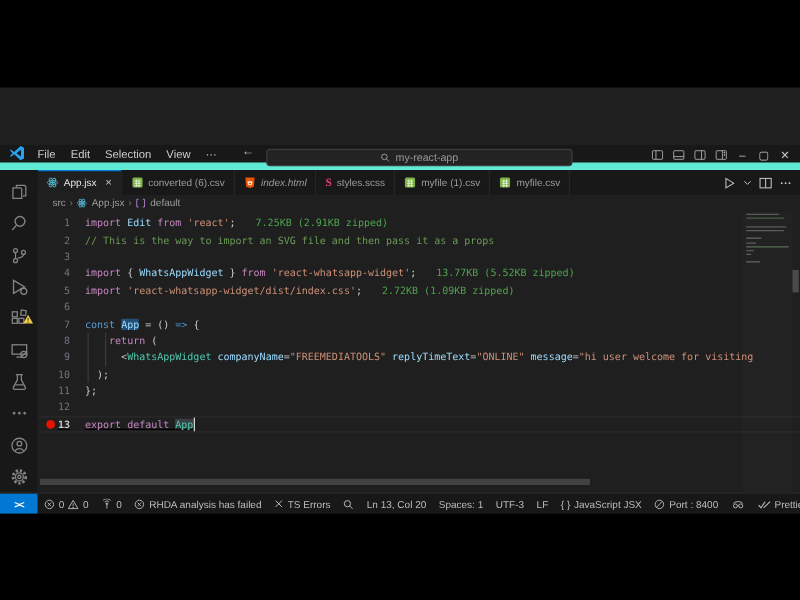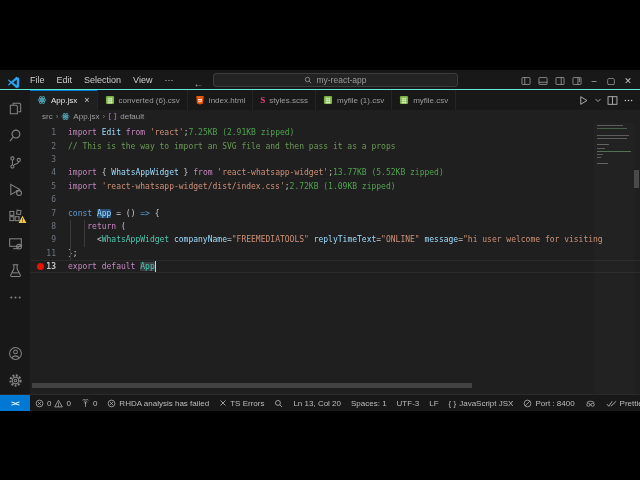--- a/index.html
+++ b/index.html
@@ -6,21 +6,21 @@
   html,body { width:640px; height:480px; background:#000; font-family:"Liberation Sans",sans-serif; overflow:hidden; }
   .screen { position:relative; width:640px; height:480px; background:#000; }
 
   .letterbox { position:absolute; left:0; width:640px; background:#000; }
   .letterbox.top { top:0; height:70px; }
   .letterbox.bottom { top:411px; height:69px; }
 
   .vscode { position:absolute; top:70px; left:0; width:640px; height:341px; background:#1f1f1f; display:flex; flex-direction:column; }
 
   
-  .titlebar { position:relative; height:20px; background:#181818; border-bottom:1px solid #5eead4; display:flex; align-items:flex-end; font-size:9px; color:#cccccc; flex:none; }
+  .titlebar { position:relative; height:20px; background:#181818; border-bottom:6px solid #5eead4; display:flex; align-items:flex-start; font-size:9px; color:#cccccc; flex:none;margin-top:46px; }
   .vs-logo { margin:0 4px 0 7px; display:flex; }
   .menu-item { padding:0 6px; height:100%; display:flex; align-items:center; cursor:default; }
   .nav-arrows { display:flex; gap:8px; margin-left:14px; color:#b9b9b9; font-size:10px; }
   .nav-arrows .fwd { color:#6d6d6d; }
   .command-center { position:absolute; left:213px; top:3px; width:245px; height:14px; background:#232323; border:1px solid #3c3c3c; border-radius:3px; display:flex; align-items:center; justify-content:center; gap:4px; color:#9a9a9a; font-size:8.5px; }
   .win-icons { margin-left:auto; display:flex; align-items:center; gap:1px; padding-right:4px; }
   .win-icons .wbtn { width:16px; height:16px; display:flex; align-items:center; justify-content:center; color:#c2c2c2; font-size:9px; }
 
   
   .main-row { display:flex; flex:1; min-height:0; }
@@ -29,39 +29,39 @@
   .ab-item.spacer-bottom { margin-top:auto; }
   .ab-badge { position:absolute; right:3px; bottom:2px; }
 
   .editor-col { flex:1; min-width:0; display:flex; flex-direction:column; background:#1f1f1f; }
 
   
   .tabbar { height:20px; background:#181818; display:flex; align-items:stretch; flex:none; }
   .tab { display:flex; align-items:center; gap:4px; padding:0 7px; border-right:1px solid #252526; font-size:8px; color:#9d9d9d; background:#181818; white-space:nowrap; overflow:hidden; }
   .tab.active { background:#1f1f1f; color:#e7e7e7; box-shadow:inset 0 1px 0 #0078d4; }
   .tab .close { font-size:9px; margin-left:3px; color:#cccccc; }
-  .tab.italic .tab-label { }
+  .tab.italic .tab-label { font-style:italic; }
   .tab-actions { margin-left:auto; display:flex; align-items:center; gap:5px; padding:0 6px; color:#c5c5c5; flex:none; }
 
   
   .breadcrumb { height:13px; display:flex; align-items:center; gap:3px; font-size:8px; color:#9d9d9d; padding-left:12px; flex:none; }
   .crumb-sep { color:#7a7a7a; }
 
   
   .code-area { position:relative; flex:1; overflow:hidden; font-family:"DejaVu Sans Mono",monospace; font-size:8px; }
   .code-lines { padding-top:3px; }
   .code-line { height:13.4px; display:flex; align-items:center; white-space:pre; position:relative; }
-  .code-line.active-line { box-shadow:inset 0 1px 0 rgba(255,255,255,.05), inset 0 -1px 0 rgba(255,255,255,.05); }
+  .code-line.active-line { box-shadow:inset 0 1px 0 rgba(255,255,255,.05), inset 0 -1px 0 rgba(255,255,255,.05);text-decoration:underline; }
   .gutter { width:38px; flex:none; display:flex; align-items:center; position:relative; height:100%; }
   .lnum { width:26px; text-align:right; color:#6e7681; }
   .active-line .lnum { color:#c6c6c6; font-weight:bold; }
   .bp-dot { position:absolute; left:7px; top:50%; margin-top:-3.5px; width:7px; height:7px; border-radius:50%; background:#e51400; }
   .tk-kw{color:#c586c0} .tk-kw2{color:#569cd6} .tk-var{color:#9cdcfe} .tk-str{color:#ce9178}
   .tk-pun{color:#cccccc} .tk-com{color:#6a9955} .tk-tag{color:#4ec9b0} .tk-attr{color:#9cdcfe}
-  .tk-cost{color:#4fa34f; }
+  .tk-cost{color:#4fa34f; margin-left:16px}
   .tk-varsel{color:#9cdcfe; background:#264f78; border-radius:1px}
   .tk-clssel{color:#4ec9b0; background:#3a3d41}
   .caret { display:inline-block; width:1px; height:11px; background:#cfcfcf; vertical-align:middle; }
   .indent-guide { position:absolute; width:1px; background:#3a3a3a; }
   .minimap { position:absolute; top:0; right:6px; width:40px; bottom:0; background:rgba(255,255,255,.015); }
   .mm-bar { height:1px; margin:2.2px 0 0 3px; background:#777; opacity:.55; }
   .vscroll-thumb { position:absolute; right:1px; top:47px; width:5px; height:18px; background:#4a4a4a; }
   .hscroll-thumb { position:absolute; left:2px; bottom:6px; width:440px; height:5px; background:#424242; }
 
   
@@ -349,21 +349,23 @@
           <div class="code-lines" id="code-host">
               <div class="code-line"><span class="gutter"><span class="lnum">1</span></span><span class="tk-kw">import </span><span class="tk-var">Edit </span><span class="tk-kw">from </span><span class="tk-str">'react'</span><span class="tk-pun">;</span><span class="tk-cost">7.25KB (2.91KB zipped)</span></div>
               <div class="code-line"><span class="gutter"><span class="lnum">2</span></span><span class="tk-com">// This is the way to import an SVG file and then pass it as a props</span></div>
               <div class="code-line"><span class="gutter"><span class="lnum">3</span></span></div>
               <div class="code-line"><span class="gutter"><span class="lnum">4</span></span><span class="tk-kw">import </span><span class="tk-pun">{ </span><span class="tk-var">WhatsAppWidget</span><span class="tk-pun"> } </span><span class="tk-kw">from </span><span class="tk-str">'react-whatsapp-widget'</span><span class="tk-pun">;</span><span class="tk-cost">13.77KB (5.52KB zipped)</span></div>
               <div class="code-line"><span class="gutter"><span class="lnum">5</span></span><span class="tk-kw">import </span><span class="tk-str">'react-whatsapp-widget/dist/index.css'</span><span class="tk-pun">;</span><span class="tk-cost">2.72KB (1.09KB zipped)</span></div>
               <div class="code-line"><span class="gutter"><span class="lnum">6</span></span></div>
               <div class="code-line"><span class="gutter"><span class="lnum">7</span></span><span class="tk-kw2">const </span><span class="tk-varsel">App</span><span class="tk-pun"> = () </span><span class="tk-kw2">=&gt;</span><span class="tk-pun"> {</span></div>
               <div class="code-line"><span class="gutter"><span class="lnum">8</span></span><span class="tk-pun">    </span><span class="tk-kw">return</span><span class="tk-pun"> (</span></div>
               <div class="code-line"><span class="gutter"><span class="lnum">9</span></span><span class="tk-pun">      &lt;</span><span class="tk-tag">WhatsAppWidget</span><span class="tk-attr"> companyName</span><span class="tk-pun">=</span><span class="tk-str">"FREEMEDIATOOLS"</span><span class="tk-attr"> replyTimeText</span><span class="tk-pun">=</span><span class="tk-str">"ONLINE"</span><span class="tk-attr"> message</span><span class="tk-pun">=</span><span class="tk-str">"hi user welcome for visiting</span></div>
+              <div class="code-line"><span class="gutter"><span class="lnum">10</span></span><span class="tk-pun">  );</span></div>
               <div class="code-line"><span class="gutter"><span class="lnum">11</span></span><span class="tk-pun">};</span></div>
+              <div class="code-line"><span class="gutter"><span class="lnum">12</span></span></div>
               <div class="code-line active-line"><span class="gutter"><span class="bp-dot"></span><span class="lnum">13</span></span><span class="tk-kw">export default </span><span class="tk-clssel">App</span><span class="caret"></span></div>
             </div>
           <div class="indent-guide" style="left:39.5px; top:96.8px; height:40.2px;"></div>
           <div class="indent-guide" style="left:53.5px; top:96.8px; height:26.8px;"></div>
           <div class="minimap" id="minimap-host">
               <div class="mm-bar" style="width: 26px; background: rgb(138, 138, 138);"></div>
               <div class="mm-bar" style="width: 30px; background: rgb(106, 143, 106);"></div>
               <div class="mm-bar" style="width: 0px; background: transparent;"></div>
               <div class="mm-bar" style="width: 32px; background: rgb(138, 138, 138);"></div>
               <div class="mm-bar" style="width: 30px; background: rgb(138, 138, 138);"></div>

